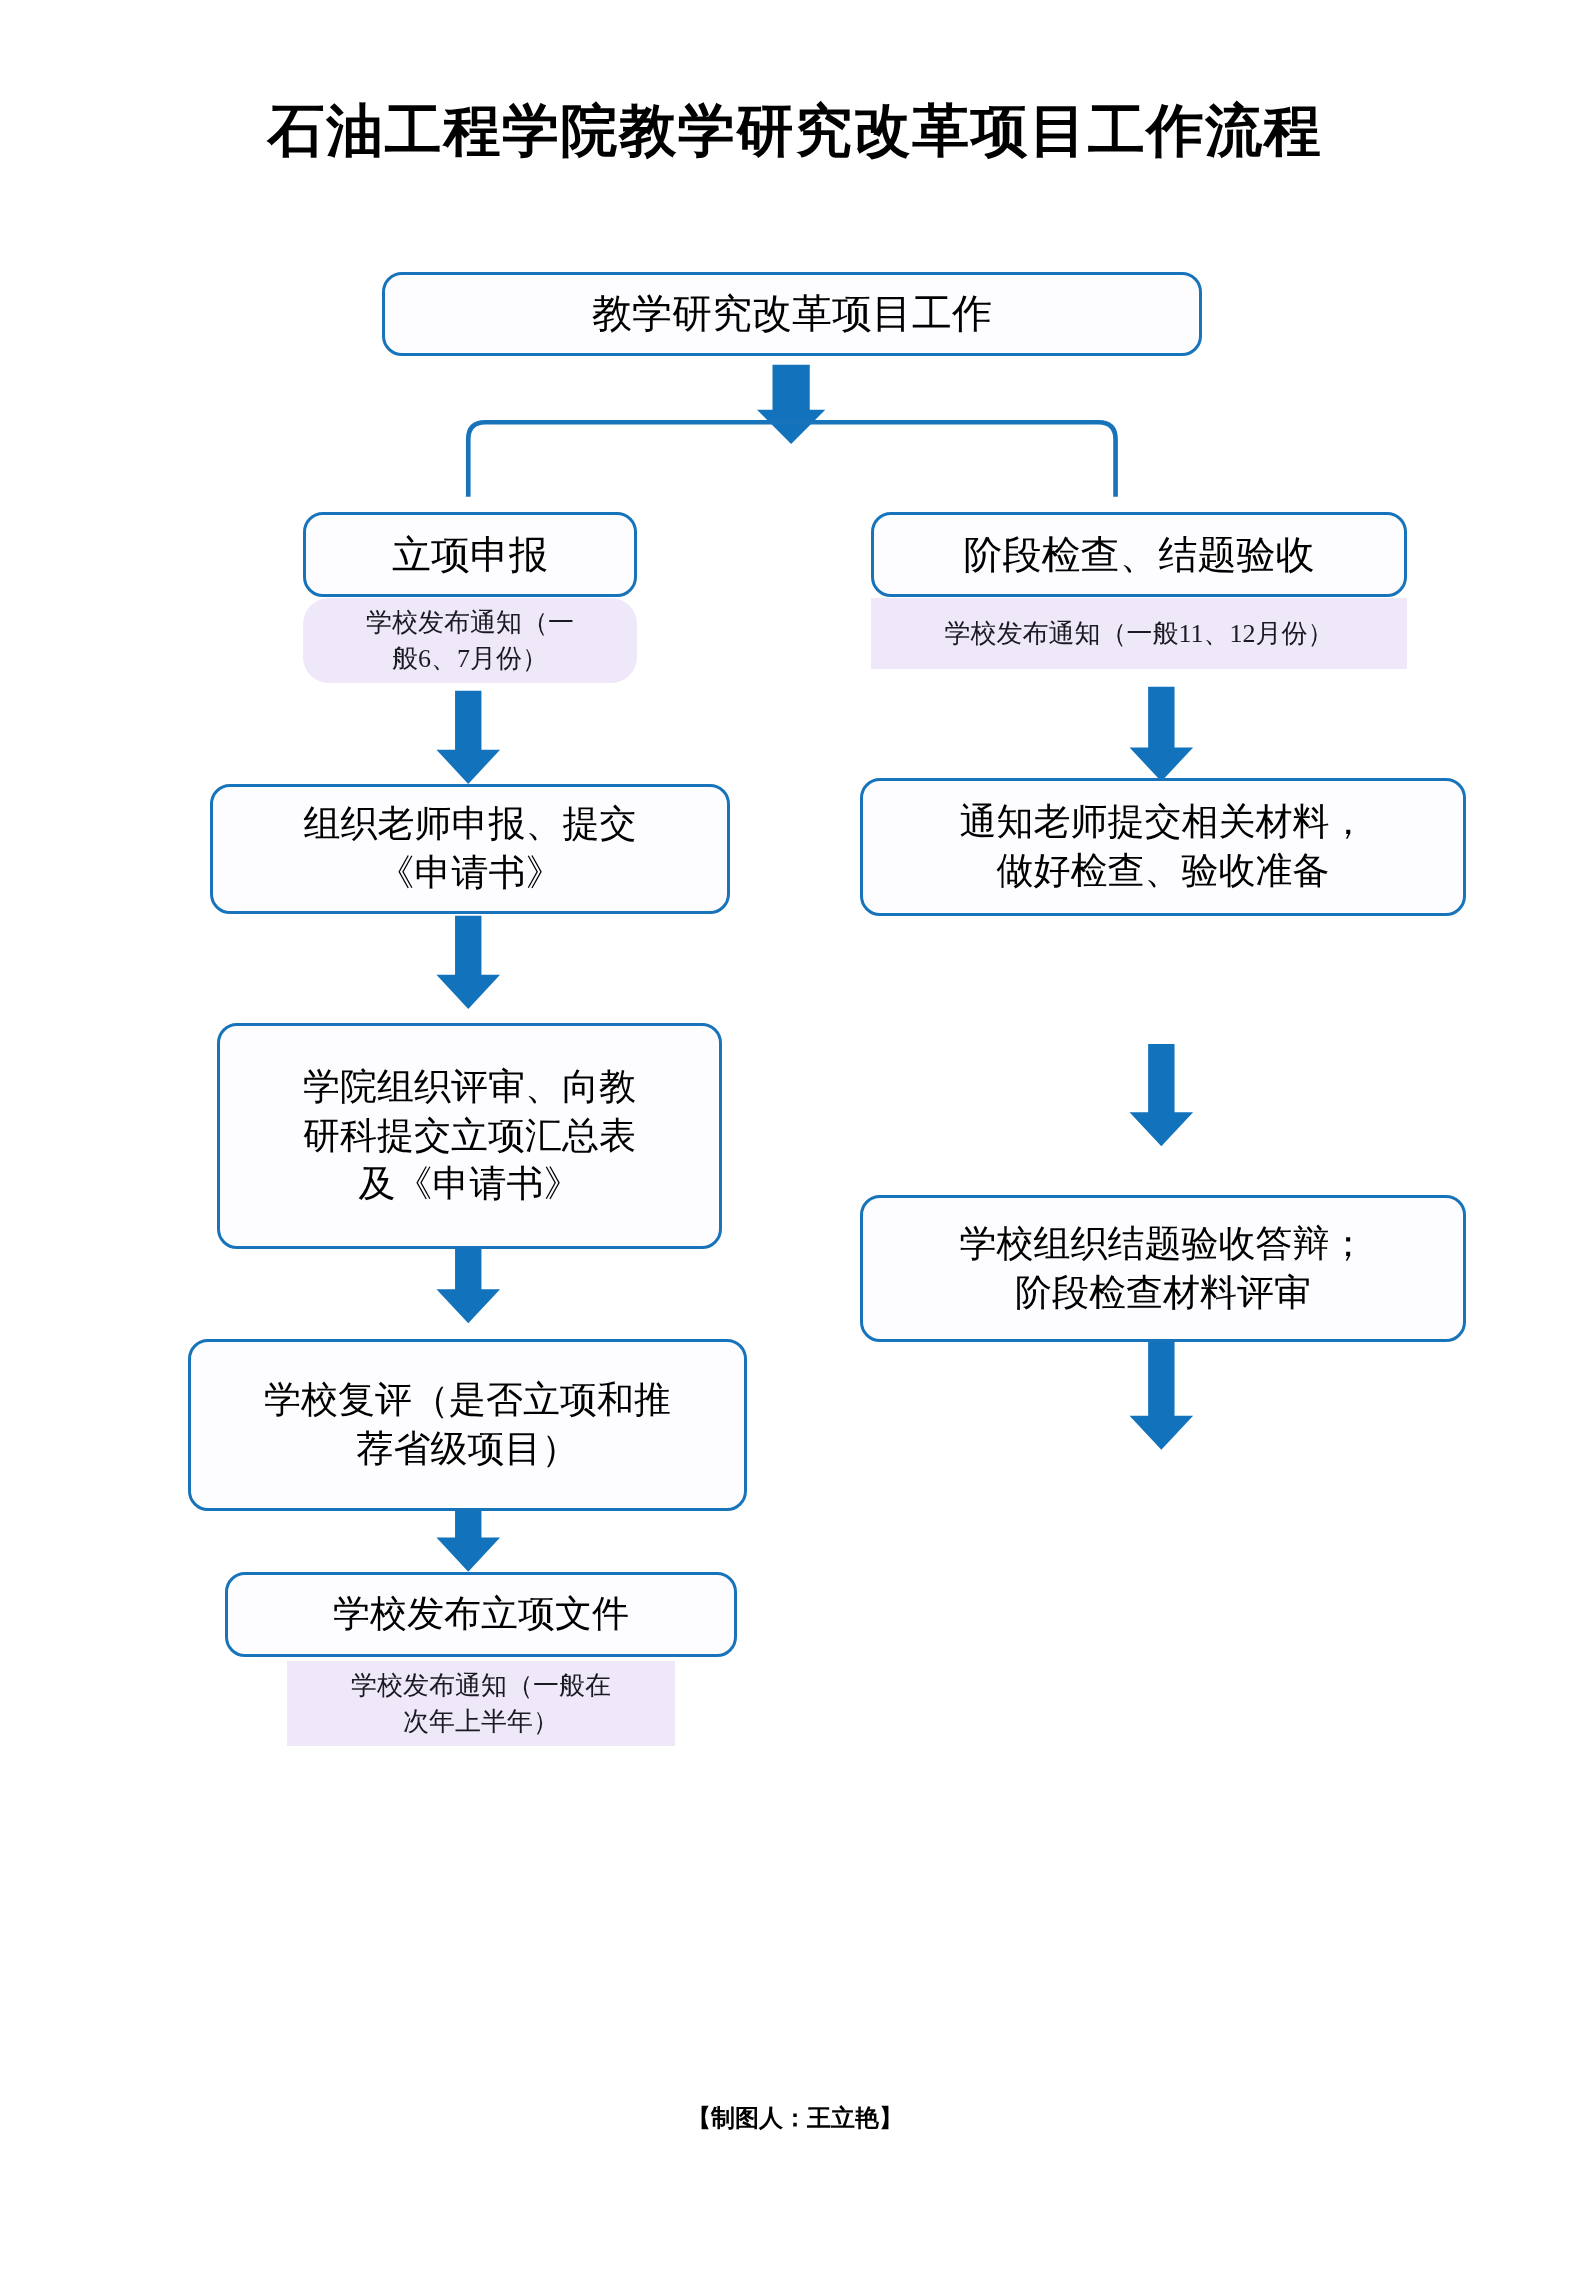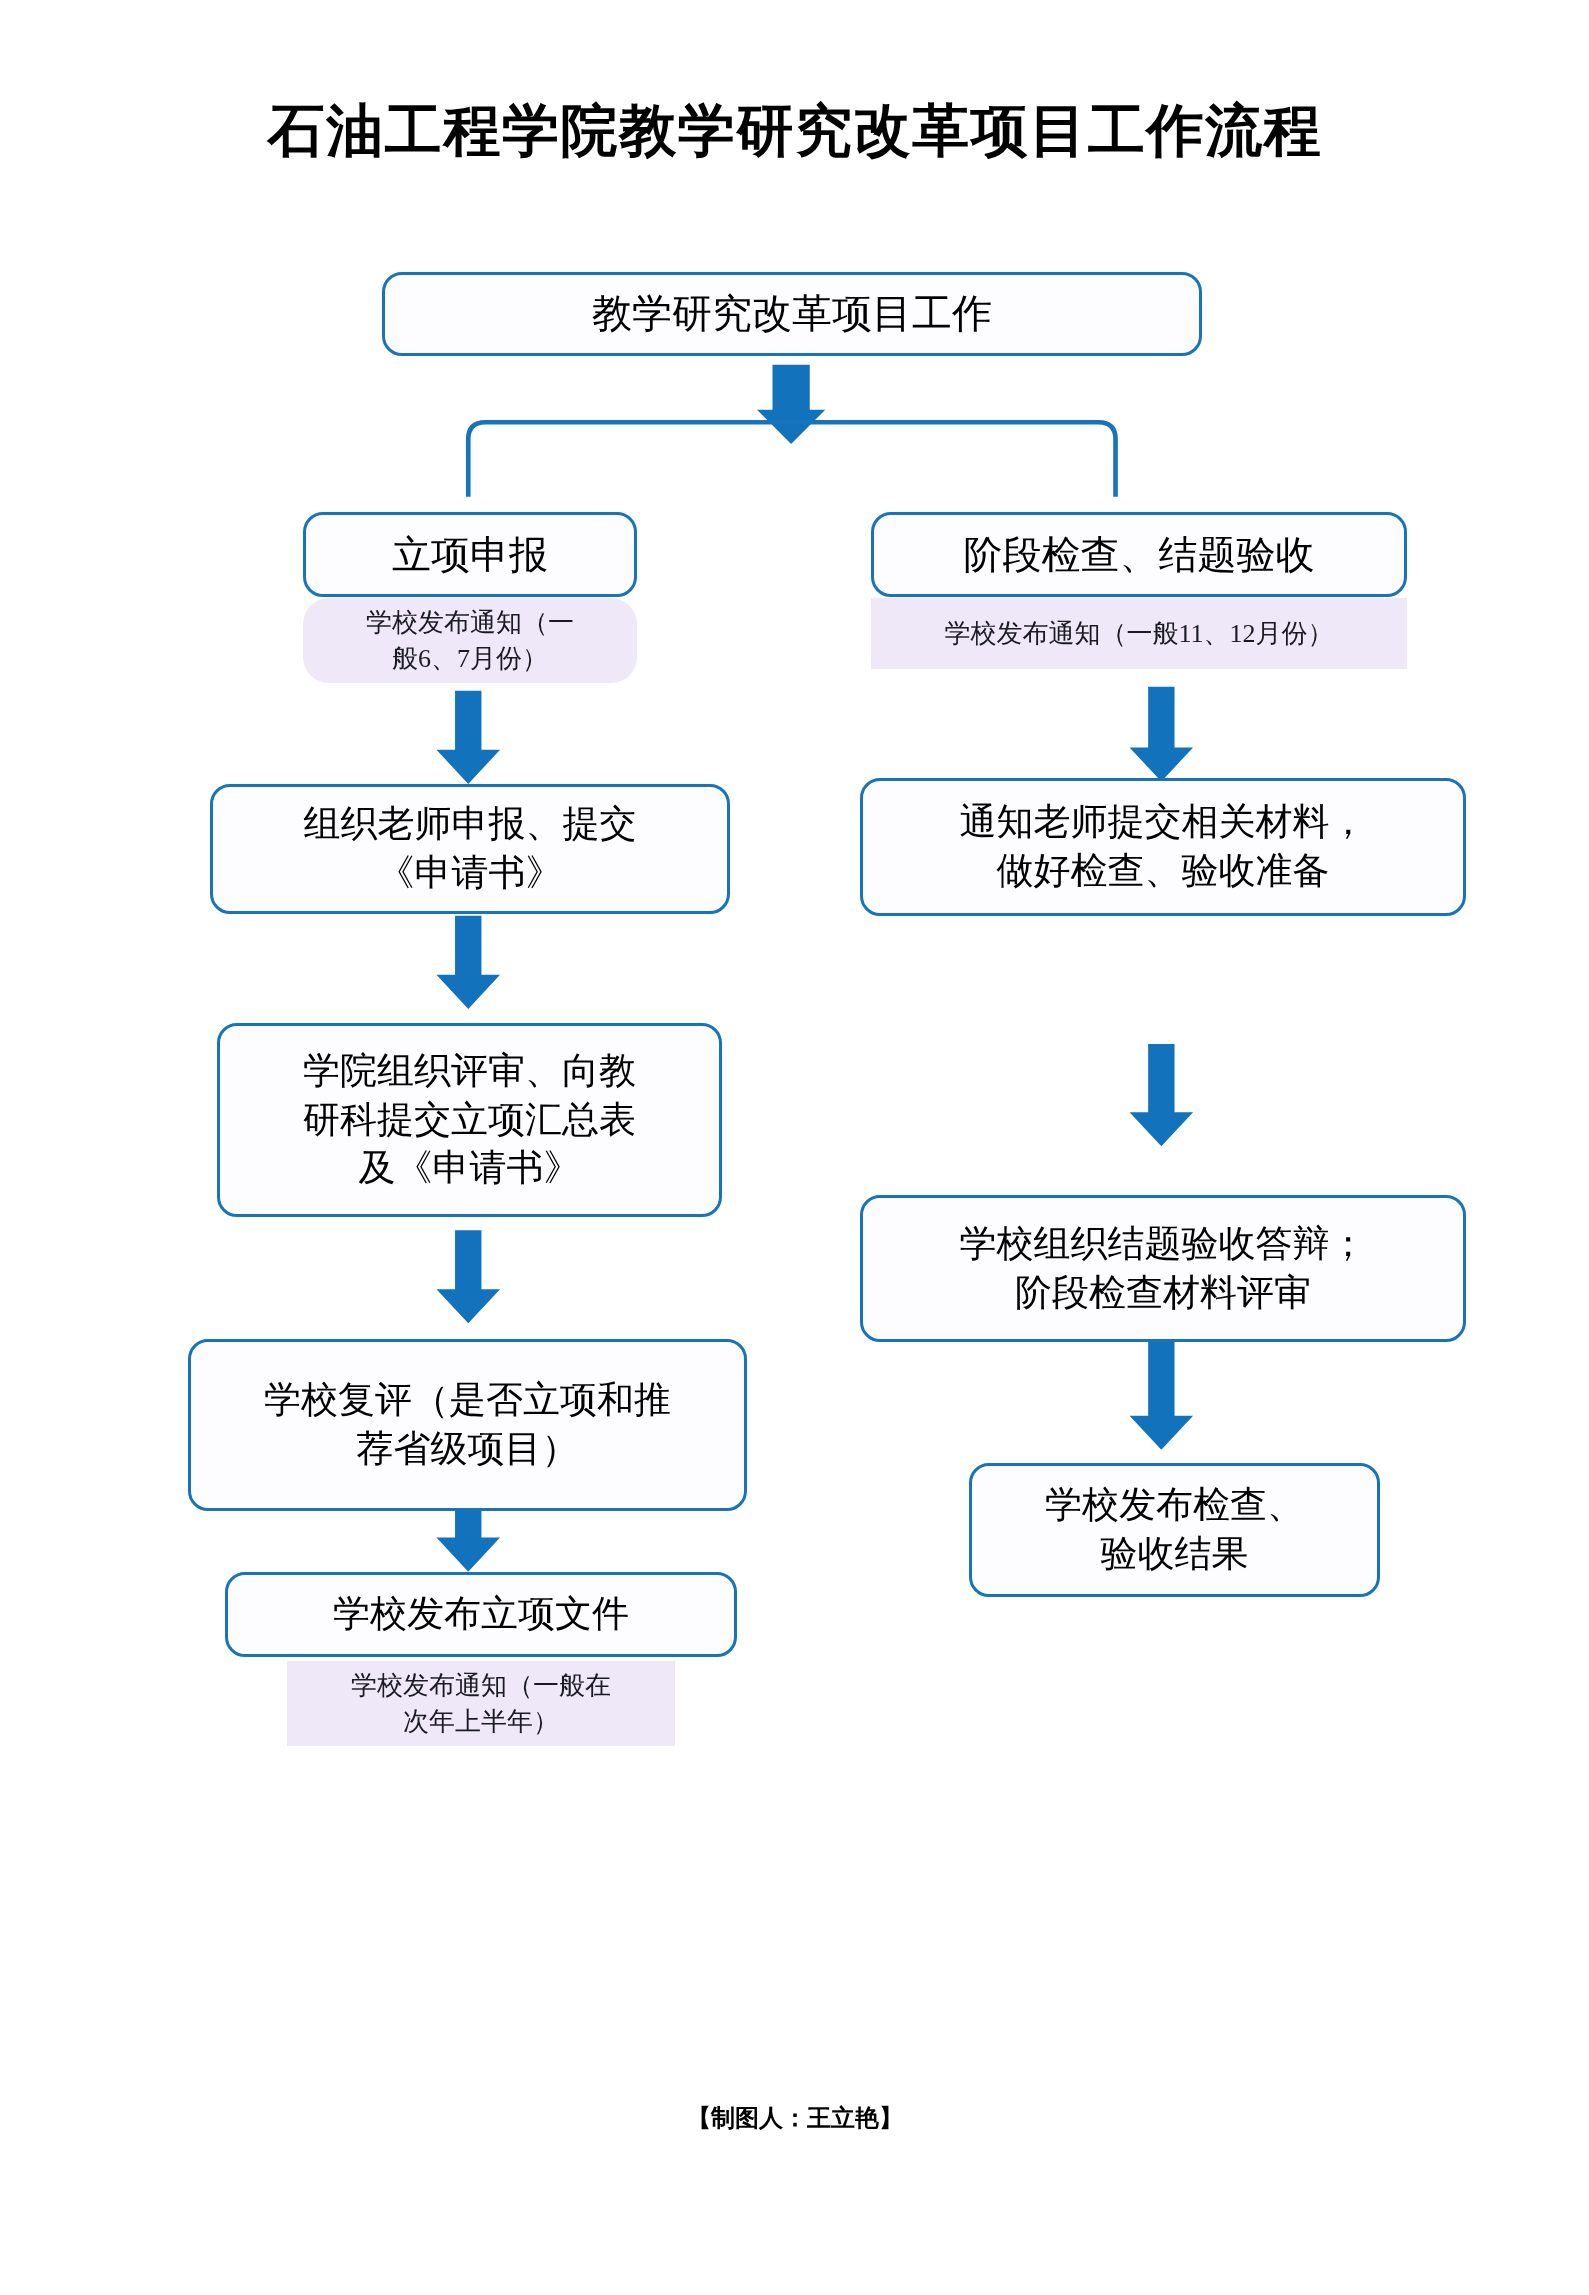--- a/index.html
+++ b/index.html
@@ -139,21 +139,21 @@
   <div class="node" style="left:382px; top:272px; width:820px; height:84px; font-size:40px;">教学研究改革项目工作</div>
 
   <div class="node" style="left:303px; top:512px; width:334px; height:85px; font-size:39px;">立项申报</div>
 
   <div class="note" style="left:303px; top:598px; width:334px; height:85px; font-size:26px;border-radius:26px;">学校发布通知（一
 般6、7月份）</div>
 
   <div class="node" style="left:210px; top:784px; width:520px; height:130px; font-size:37px;">组织老师申报、提交
 《申请书》</div>
 
-  <div class="node" style="left:217px; top:1023px; width:505px; height:194px; font-size:37px;">学院组织评审、向教
+  <div class="node" style="left:217px; top:1023px; width:505px; height:226px; font-size:37px;">学院组织评审、向教
 研科提交立项汇总表
 及《申请书》</div>
 
   <div class="node" style="left:188px; top:1339px; width:559px; height:172px; font-size:37px;">学校复评（是否立项和推
 荐省级项目）</div>
 
   <div class="node" style="left:225px; top:1572px; width:512px; height:85px; font-size:37px;">学校发布立项文件</div>
 
   <div class="note" style="left:287px; top:1661px; width:388px; height:85px; font-size:26px;">学校发布通知（一般在
 次年上半年）</div>
@@ -162,19 +162,17 @@
 
   <div class="note" style="left:871px; top:598px; width:536px; height:71px; font-size:26px;">学校发布通知（一般11、12月份）</div>
 
   <div class="node" style="left:860px; top:778px; width:606px; height:138px; font-size:37px;">通知老师提交相关材料，
 做好检查、验收准备</div>
 
 
   <div class="node" style="left:860px; top:1195px; width:606px; height:147px; font-size:37px;">学校组织结题验收答辩；
 阶段检查材料评审</div>
 
-  <div class="node" style="left:969px; top:1463px; width:411px; height:134px; font-size:37px;">学校发布检查、
-验收结果</div>
 
   <div class="footer-credit">【制图人：王立艳】</div>
 
 </div>
 
 
 </body></html>

